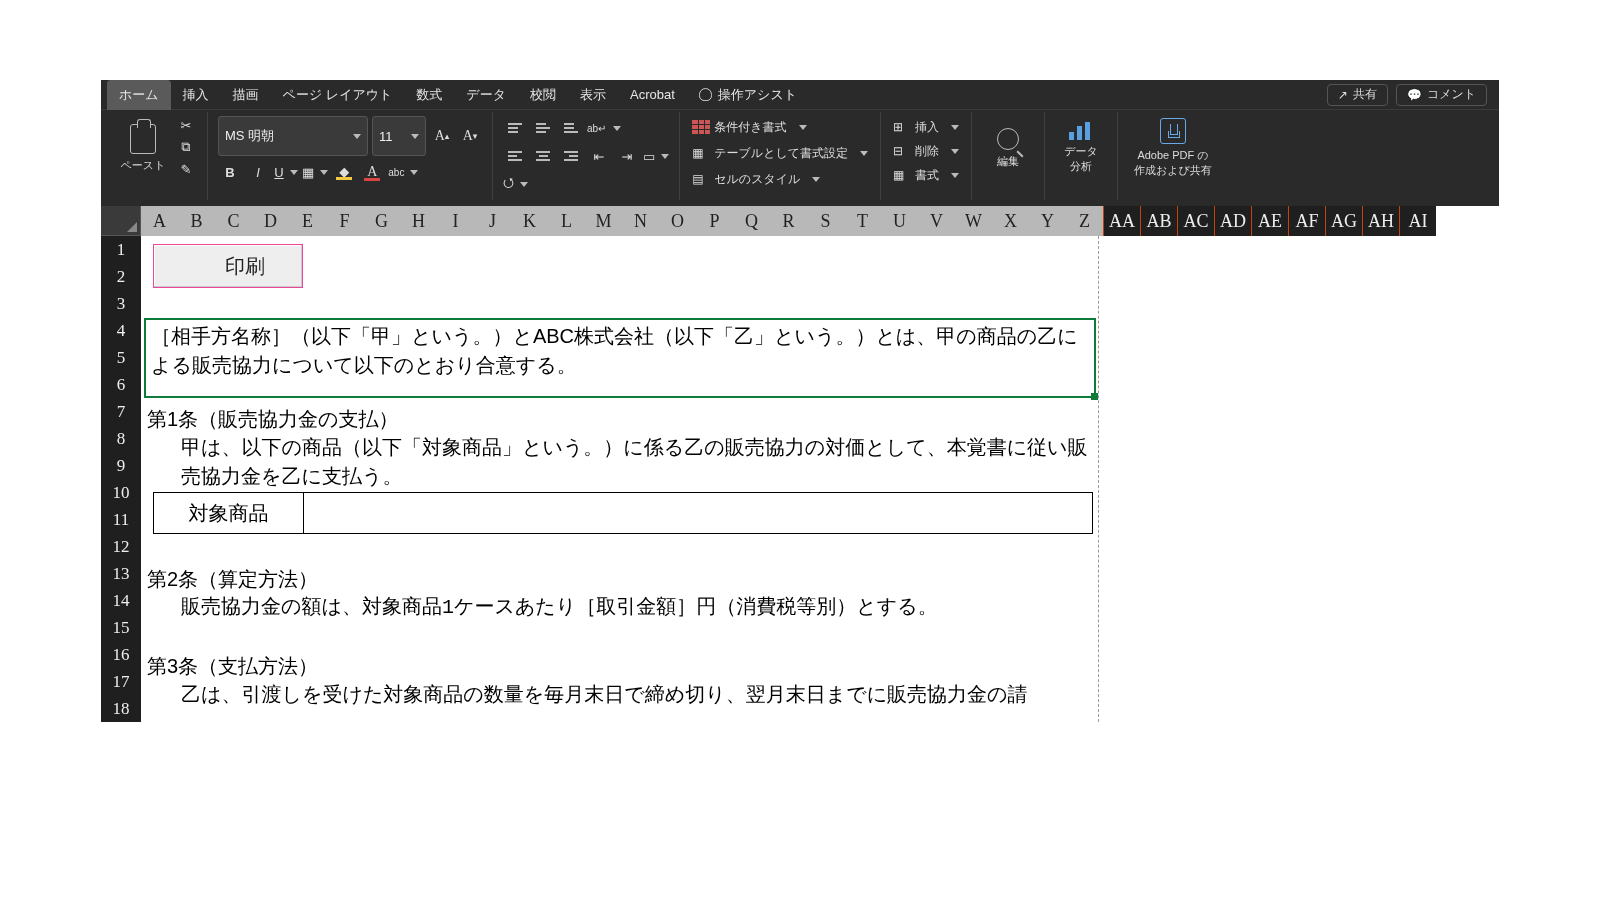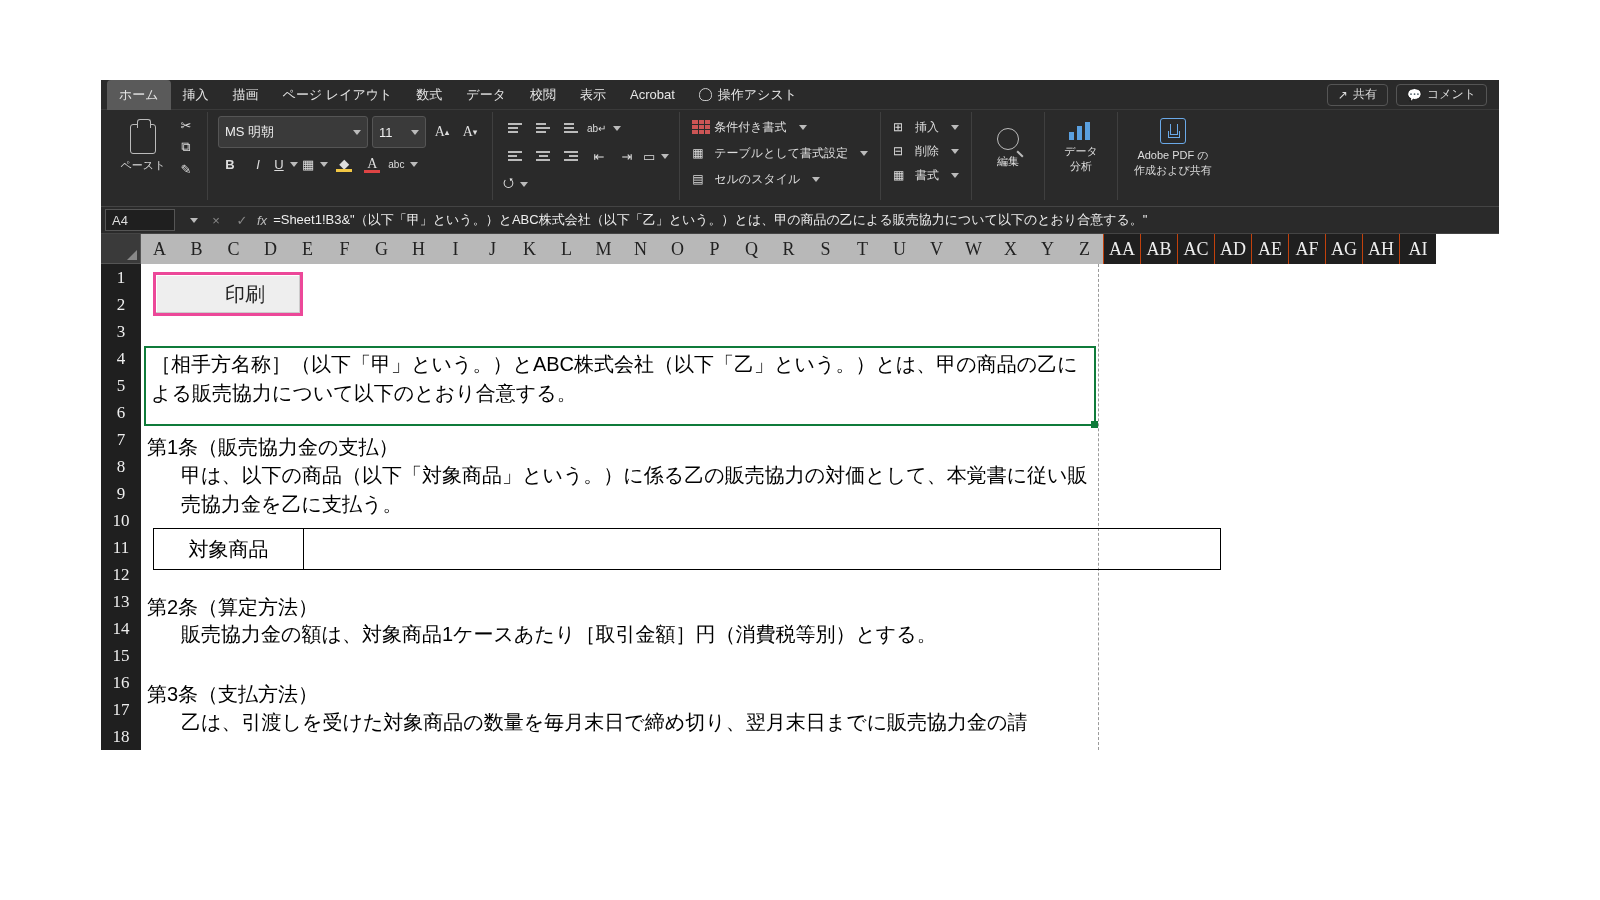--- a/index.html
+++ b/index.html
@@ -15,21 +15,21 @@
   .pill { display: flex; align-items: center; gap: 5px; height: 22px; padding: 0 10px; border: 1px solid #555; border-radius: 4px; font-size: 12px; color: #ddd; }
   .tellme { display: flex; align-items: center; gap: 6px; padding: 0 12px; font-size: 13px; color: #e6e6e6; }
   .bulb { width: 13px; height: 13px; border: 1.4px solid #ccc; border-radius: 50% 50% 40% 40%; position: relative; }
 
   .toolbar { display: flex; align-items: stretch; background: #2a2a2a; padding: 2px 6px 6px 6px; gap: 0; }
   .group { display: flex; flex-direction: row; align-items: flex-start; padding: 4px 10px; border-right: 1px solid #3f3f3f; }
   .group:last-child { border-right: none; }
   .stack { display: flex; flex-direction: column; gap: 4px; }
   .row { display: flex; flex-direction: row; align-items: center; gap: 4px; }
   .btn { display: flex; align-items: center; justify-content: center; min-width: 24px; height: 24px; border-radius: 3px; color: #ddd; font-size: 13px; }
-  .sel { display: flex; align-items: center; justify-content: space-between; background: #3a3a3a; border: 1px solid #555; border-radius: 3px; height: 32px; padding: 0 6px; font-size: 13px; color: #eee; }
+  .sel { display: flex; align-items: center; justify-content: space-between; background: #3a3a3a; border: 1px solid #555; border-radius: 3px; height: 40px; padding: 0 6px; font-size: 13px; color: #eee; }
   .caret { width: 0; height: 0; border-left: 4px solid transparent; border-right: 4px solid transparent; border-top: 5px solid #bbb; margin-left: 6px; }
 
   .bigbtn { display: flex; flex-direction: column; align-items: center; justify-content: center; width: 52px; height: 64px; font-size: 11px; color: #ddd; gap: 4px; }
   .clip-ico { width: 26px; height: 30px; border: 1.6px solid #bbb; border-radius: 3px; position: relative; }
   .clip-ico::before { content:""; position:absolute; top:-6px; left:6px; width:12px; height:8px; border:1.6px solid #bbb; border-bottom:none; border-radius:3px 3px 0 0; background:#2a2a2a; }
   .scis { font-size: 14px; }
   .tiny { width: 22px; height: 18px; display:flex; align-items:center; justify-content:center; font-size:13px; color:#ddd; }
 
   .fontA { font-family: serif; font-size: 14px; }
   .underline-bar { display:inline-block; width:16px; height:3px; margin-top:-2px; }
@@ -73,35 +73,35 @@
 
   .bodyrow { display:flex; }
   .rowhdrs { width:40px; background:#1f1f1f; }
   .rowhdr { height:27px; line-height:27px; text-align:center; color:#eee; font-size:17px; font-family:serif; }
 
   .sheet { position:relative; flex:1; background:#fff; height:486px; }
   .printarea { position:absolute; left:0; top:0; width:958px; border-right:1px dashed #9a9a9a; height:486px; }
   .doc { font-family:"MS Mincho","Hiragino Mincho ProN",serif; color:#000; font-size:20px; }
 
   .title-cell { position:absolute; left:356px; top:6px; font-size:21px; }
-  .print-btn { position:absolute; left:12px; top:8px; width:150px; height:44px; background:#eee; border:3px solid #ec4899; display:flex; align-items:center; justify-content:center; font-size:20px; font-family:sans-serif; color:#222; box-shadow:inset -1px -1px 0 #ccc, inset 1px 1px 0 #fff;padding-left:34px; }
+  .print-btn { position:absolute; left:12px; top:8px; width:150px; height:44px; background:#eee; border:1px solid #ec4899; display:flex; align-items:center; justify-content:center; font-size:20px; font-family:sans-serif; color:#222; box-shadow:inset -1px -1px 0 #ccc, inset 1px 1px 0 #fff;padding-left:34px; }
 
   .selbox { position:absolute; left:3px; top:82px; width:952px; height:80px; border:2px solid #0f7b3a; }
   .selbox::after { content:""; position:absolute; right:-4px; bottom:-4px; width:7px; height:7px; background:#0f7b3a; }
 
   .para1 { position:absolute; left:10px; top:86px; width:940px; line-height:1.45; }
   .art1  { position:absolute; left:6px;  top:170px; }
   .art1b { position:absolute; left:40px; top:197px; width:910px; line-height:1.45; }
 
-  .tbox { position:absolute; left:12px; top:256px; width:1068px; height:42px; border:1.4px solid #000; display:flex;margin-top:8px; }
+  .tbox { position:absolute; left:12px; top:256px; width:940px; height:42px; border:1.4px solid #000; display:flex; }
   .tboxl { width:150px; border-right:1.4px solid #000; display:flex; align-items:center; justify-content:center; }
   .tboxr { flex:1; }
 
   .art2  { position:absolute; left:6px;  top:330px; }
-  .art2b { position:absolute; left:40px; top:357px; }
+  .art2b { position:absolute; left:40px; top:357px;font-family:Liberation Mono, monospace; }
 
   .art3  { position:absolute; left:6px;  top:417px; }
   .art3b { position:absolute; left:40px; top:444px; width:910px; line-height:1.45; }
 
 </style>
 </head>
 <body>
 
 <div class="app">
 
@@ -320,32 +320,20 @@
       <div class="group">
         <div class="bigbtn" style="width:90px">
           <div class="pdf-ico"></div>
           <span style="white-space:pre-line;text-align:center">Adobe PDF の
 作成および共有</span>
         </div>
       </div>
 
     </div>
 
-    <div class="fbar">
-      <div class="namebox">
-          <span>A4</span>
-        </div>
-      <div class="btn" style="color:#888">
-          <span class="caret"></span>
-        </div>
-      <div class="fxbtn">×</div>
-      <div class="fxbtn ok">✓</div>
-      <div class="fxlabel">fx</div>
-      <div class="formula"><span>=Sheet1!B3&amp;"（以下「甲」という。）とABC株式会社（以下「乙」という。）とは、甲の商品の乙による販売協力について以下のとおり合意する。"</span></div>
-    </div>
   </div>
 
   <div class="gridwrap">
     <div class="corner"></div>
     <div class="colhdrs" id="colhdrs">
         <div class="colhdr light">A</div>
         <div class="colhdr light">B</div>
         <div class="colhdr light">C</div>
         <div class="colhdr light">D</div>
         <div class="colhdr light">E</div>

